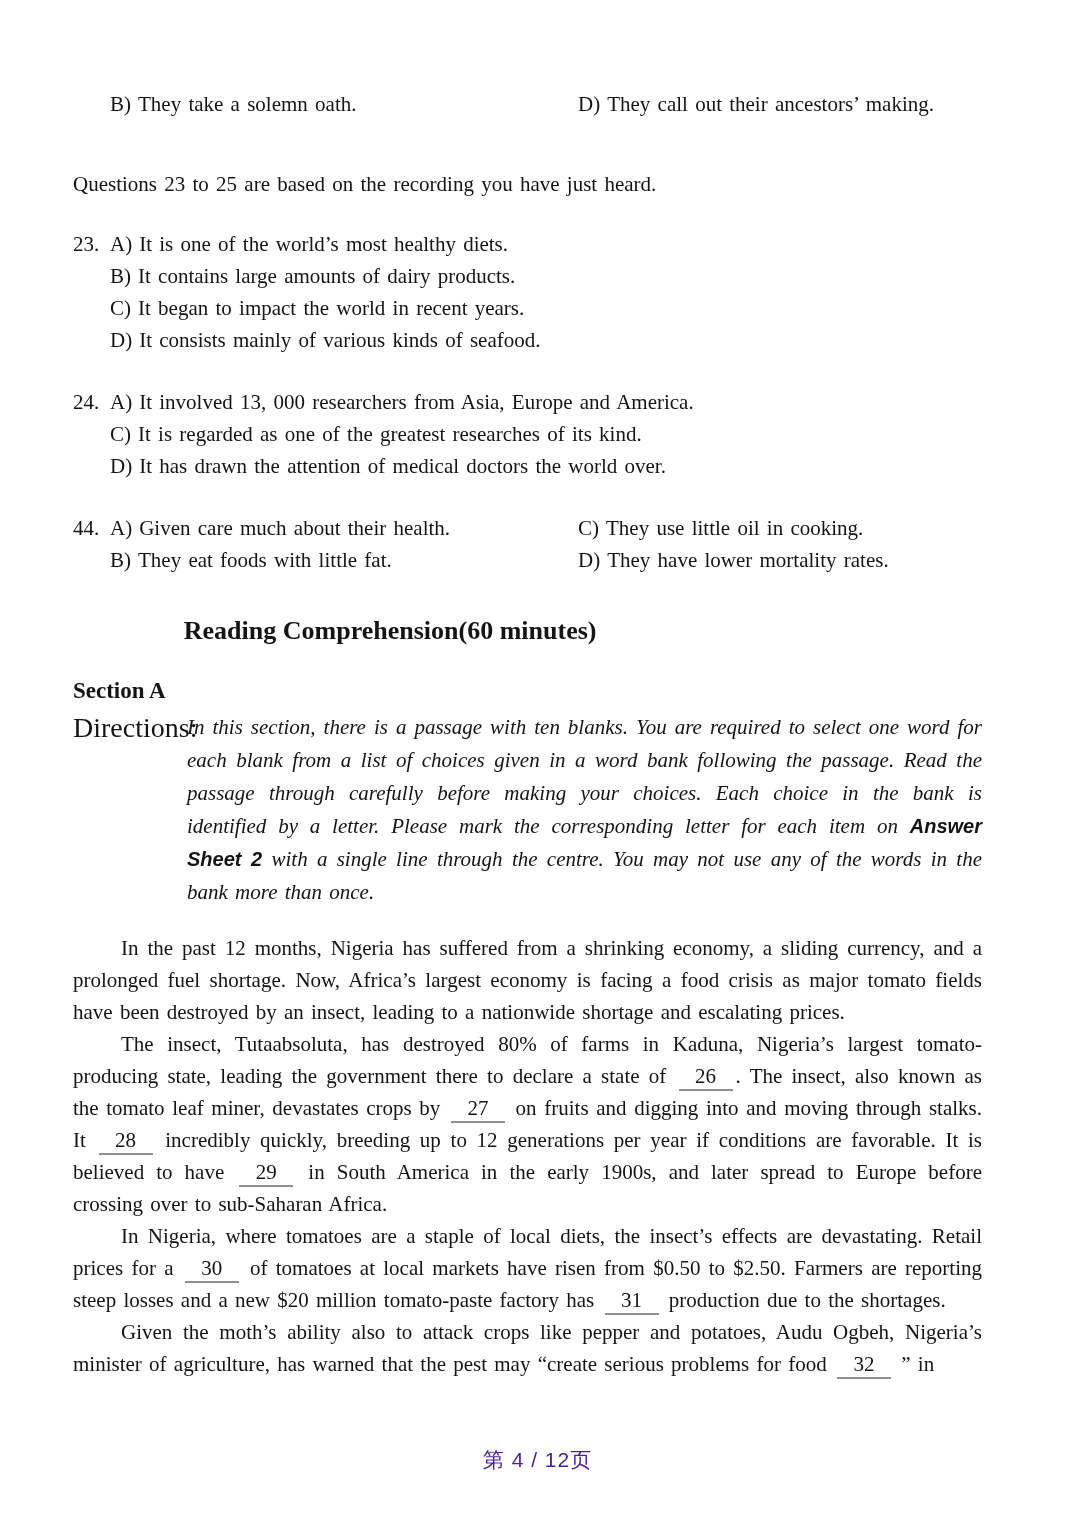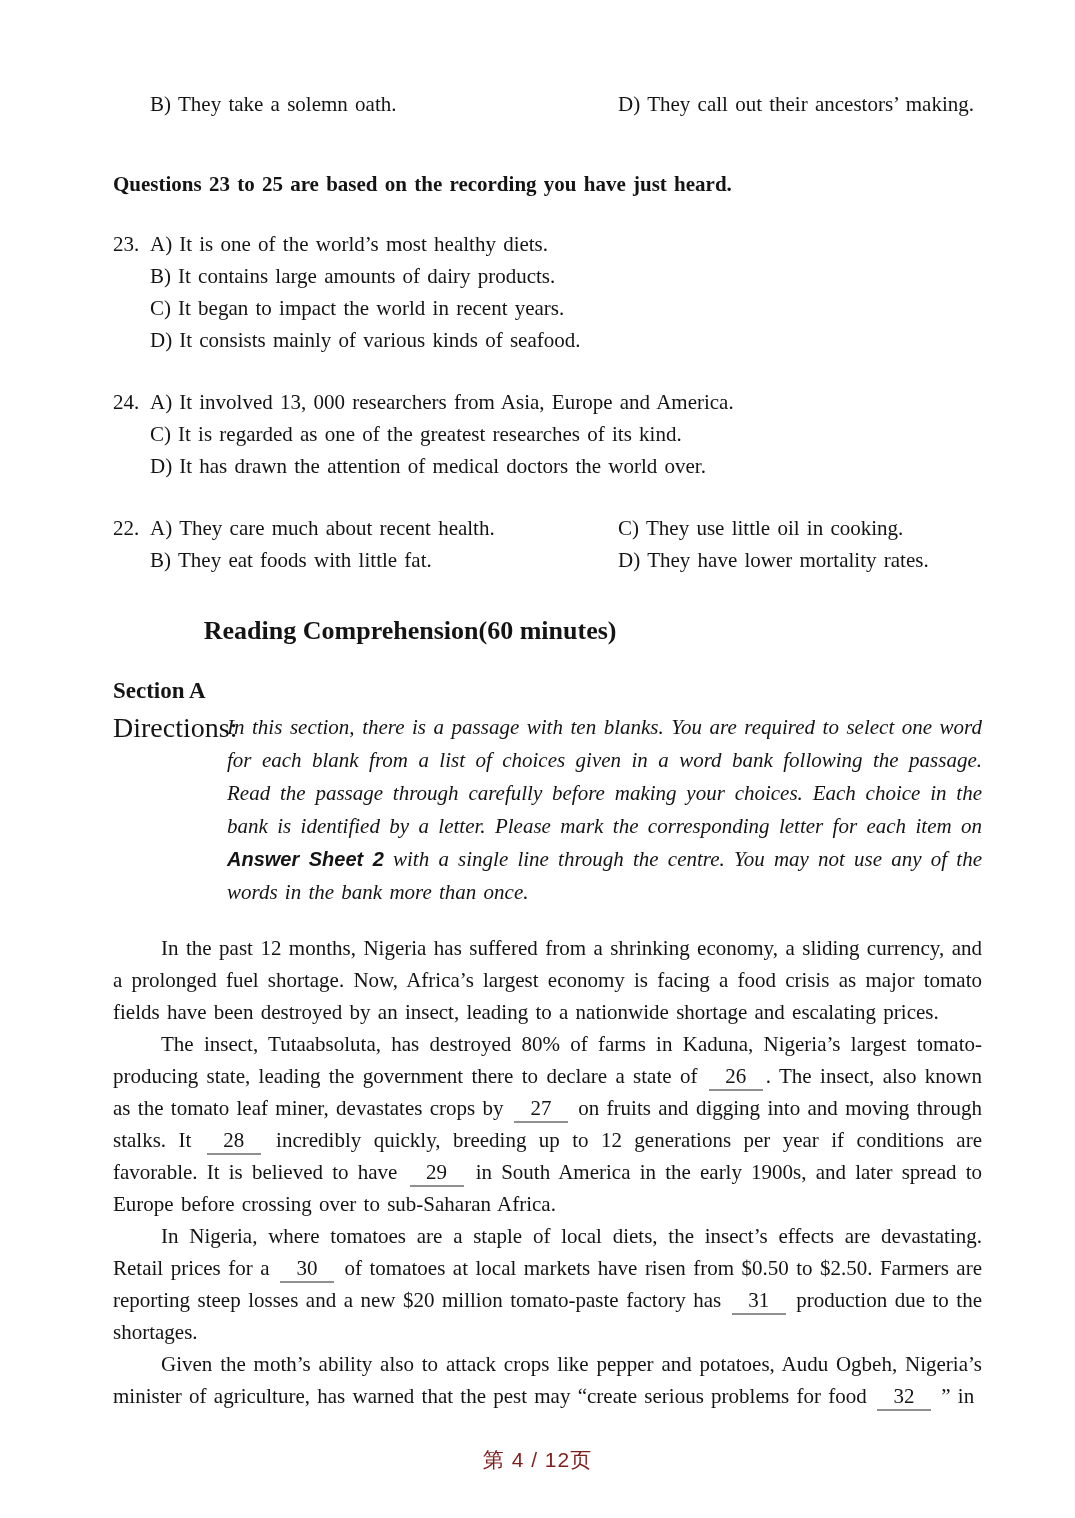--- a/index.html
+++ b/index.html
@@ -6,34 +6,34 @@
   html,body { background:#ffffff; }
   body {
     width:1075px; height:1518px;
     font-family:"Liberation Serif", serif;
     color:#141414;
     overflow:hidden;
   }
   .page {
     position:relative;
     width:1075px; height:1358px;
-    padding:88px 93px 0 113px;
+    padding:88px 93px 0 73px;
     background:#ffffff;
   }
   .txt { font-size:21px; line-height:32px; word-spacing:2px; }
 
   
   .two-col { display:grid; grid-template-columns:505px 1fr; }
   .opt-indent { padding-left:37px; }
   .qnum { display:inline-block; width:37px; }
   .opt-label { margin-right:7px; }
 
   .row-bd { margin-bottom:48px; }
 
-  .instruction { font-weight:bold; margin-bottom:28px; }
+  .instruction { font-weight:normal; margin-bottom:28px; }
 
   .question { margin-bottom:30px; }
   .q25 { margin-bottom:35px; }
 
   .part-heading {
     display:grid; grid-template-columns:1fr auto 1fr;
     font-weight:bold; font-size:26px; line-height:40px;
     margin-bottom:24px;
   }
   .part-heading .mid { text-align:right; }
@@ -78,21 +78,21 @@
     border-bottom:2px solid #8f8f8f;
   }
 
   .footer {
     position:absolute; top:1446px; left:0;
     width:100%;
     text-align:center;
     font-family:"Liberation Sans", sans-serif;
     font-size:21px;
     letter-spacing:1px;
-    color:#7f1d1d;
+    color:#4c1d95;
   }
 </style>
 </head>
 <body>
 
 <div class="page">
 
   <div class="two-col txt row-bd">
     <div class="opt-indent">
       <span class="opt-label">B)</span><span>They take a solemn oath.</span>
@@ -112,21 +112,21 @@
   </div>
 
   <div class="question txt">
     <div><span class="qnum">24.</span><span class="opt-label">A)</span><span>It involved 13, 000 researchers from Asia, Europe and America.</span></div>
     <div class="opt-indent"><span class="opt-label">C)</span><span>It is regarded as one of the greatest researches of its kind.</span></div>
     <div class="opt-indent"><span class="opt-label">D)</span><span>It has drawn the attention of medical doctors the world over.</span></div>
   </div>
 
   <div class="q25 txt">
     <div class="two-col">
-      <div><span class="qnum">22.</span><span class="opt-label">A)</span><span>They care much about recent health.</span></div>
+      <div><span class="qnum">44.</span><span class="opt-label">A)</span><span>Given care much about their health.</span></div>
       <div><span class="opt-label">C)</span><span>They use little oil in cooking.</span></div>
     </div>
     <div class="two-col">
       <div class="opt-indent"><span class="opt-label">B)</span><span>They eat foods with little fat.</span></div>
       <div><span class="opt-label">D)</span><span>They have lower mortality rates.</span></div>
     </div>
   </div>
 
   <div class="part-heading">
     <span class="mid">Reading Comprehension</span>

